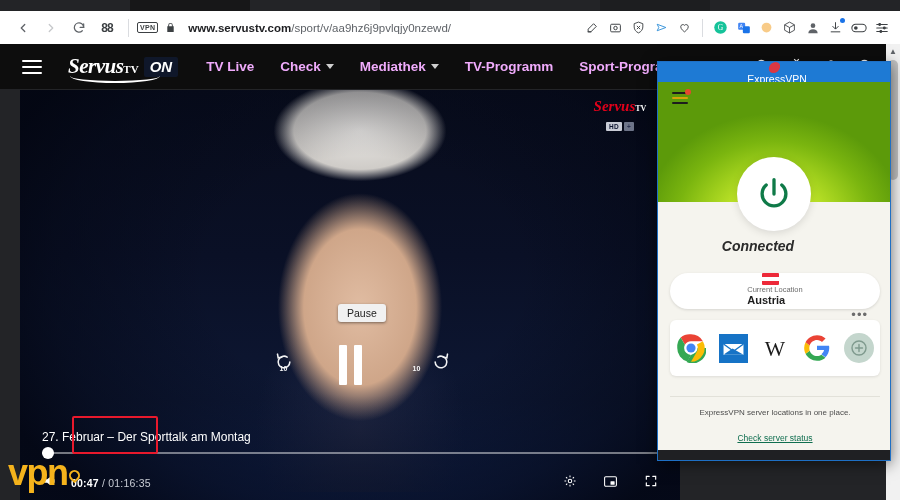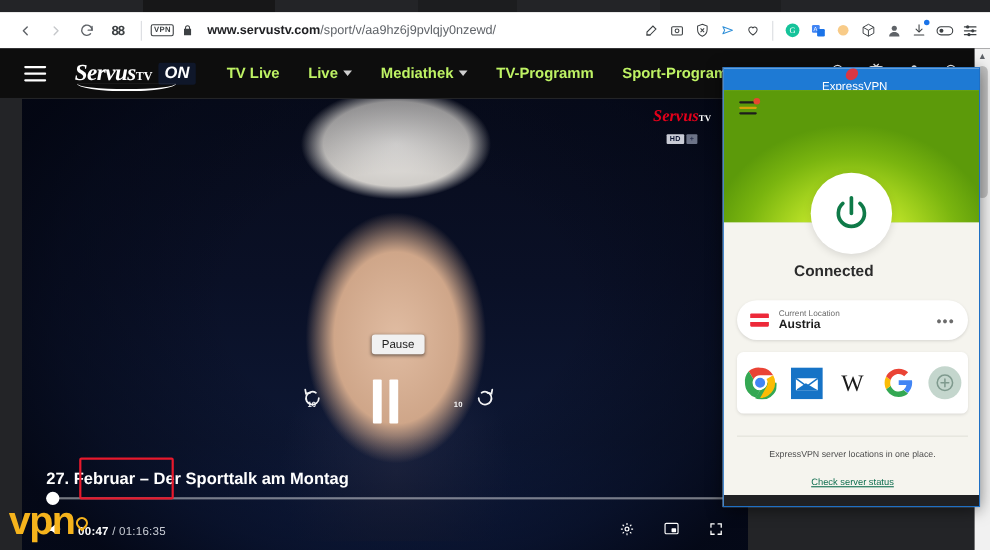--- a/index.html
+++ b/index.html
@@ -72,21 +72,21 @@
   .logo-servus .swoosh {
     position: absolute; left: 2px; bottom: -4px; width: 90px; height: 7px;
     border-bottom: 2px solid #fff; border-radius: 0 0 50% 50%/0 0 100% 100%;
   }
   .logo-on {
     background: #0f172a; color: #fff; font-weight: 800; font-size: 15px;
     padding: 1px 6px 2px; border-radius: 2px; font-style: italic;
   }
   .navlinks { display: flex; align-items: center; margin-left: 28px; gap: 26px; }
   .navlink {
-    color: #bef264; font-size: 13.5px; font-weight: 700; white-space: nowrap;
+    color: #f0abfc; font-size: 13.5px; font-weight: 700; white-space: nowrap;
     display: flex; align-items: center; gap: 5px;
   }
   .caret { border-left: 4px solid transparent; border-right: 4px solid transparent; border-top: 5px solid #cfcfcf; display:inline-block; }
   .nav-right {
     position: absolute; right: 14px; top: 0; height: 45px;
     display: flex; align-items: center; gap: 20px; color: #fff;
   }
 
   
   .player {
@@ -136,21 +136,21 @@
   .seekbtn { position: relative; width: 26px; height: 26px; color:#fff; opacity: .95; }
   .seekbtn .num {
     position: absolute; left: 0; top: 13px; width: 26px; text-align: center;
     font-size: 7px; font-weight: 700; color: #fff;
   }
   .pausebtn { display: flex; gap: 7px; }
   .pausebtn i { display:block; width: 8px; height: 40px; background: #fff; border-radius: 1px; }
 
   .vid-title {
     position: absolute; left: 22px; bottom: 60px;
-    color: #fff; font-size: 15px; font-weight: 700;
+    color: #fff; font-size: 12px; font-weight: 400;
   }
   .progress-row {
     position: absolute; left: 22px; bottom: 44px; width: 616px; height: 14px;
     display: flex; align-items: center;
   }
   .track { position: absolute; left: 0; top: 6px; width: 616px; height: 2px; background: rgba(255,255,255,.45); }
   .thumb { position: absolute; left: 0px; top: 1px; width: 12px; height: 12px; border-radius: 50%; background: #fff; }
   .ctrl-row {
     position: absolute; left: 22px; bottom: 8px; width: 616px; height: 26px;
     display: flex; align-items: center; color: #fff;
@@ -231,26 +231,26 @@
     border-radius: 50%; background: #e5482f;
   }
   .power-wrap {
     position: absolute; left: 50%; top: 95px; transform: translateX(-50%);
     width: 74px; height: 74px; border-radius: 50%; background: #fff;
     display: flex; align-items: center; justify-content: center;
     box-shadow: 0 2px 8px rgba(0,0,0,.12); z-index: 3;
   }
   .connected-txt {
     position: absolute; left: 0; top: 176px; width: 200px; text-align: center;
-    font-size: 14px; font-weight: 600; color: #2b2b2b;
+    font-size: 14px; font-weight: 600; color: #2b2b2b; font-style: italic;
   }
   .loc-card {
     position: absolute; left: 12px; top: 211px; width: 210px; height: 36px;
     background: #fff; border-radius: 18px; display: flex; align-items: center;
-    padding: 0 12px; box-shadow: 0 1px 3px rgba(0,0,0,.13);
+    padding: 0 12px; box-shadow: 0 1px 3px rgba(0,0,0,.13); flex-direction: column;
   }
   .flag-at {
     width: 17px; height: 12px; flex: none; margin-right: 9px; border-radius: 1px;
     background: linear-gradient(180deg,#ed2939 0 33.3%, #fff 33.3% 66.6%, #ed2939 66.6% 100%);
   }
   .loc-label { font-size: 7.5px; color: #6c6c6c; line-height: 9px; }
   .loc-name { font-size: 11px; font-weight: 700; color: #1d1d1d; line-height: 13px; }
   .loc-dots { margin-left: auto; color: #6c6c6c; font-size: 13px; letter-spacing: 1px; }
 
   .shortcuts {
@@ -412,21 +412,21 @@
           <span>Servus</span><span class="tv">TV</span>
           <span class="swoosh"></span>
         </span>
         <span class="logo-on">ON</span>
       </div>
       <div class="navlinks">
         <div class="navlink">
             <span>TV Live</span>
           </div>
         <div class="navlink">
-            <span>Live</span>
+            <span>Check</span>
             <i class="caret"></i>
           </div>
         <div class="navlink">
             <span>Mediathek</span>
             <i class="caret"></i>
           </div>
         <div class="navlink">
             <span>TV-Programm</span>
           </div>
         <div class="navlink">

